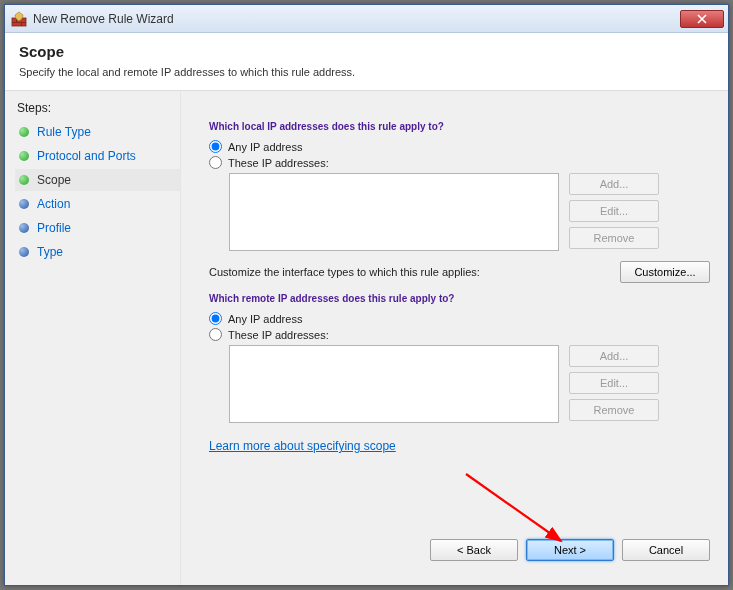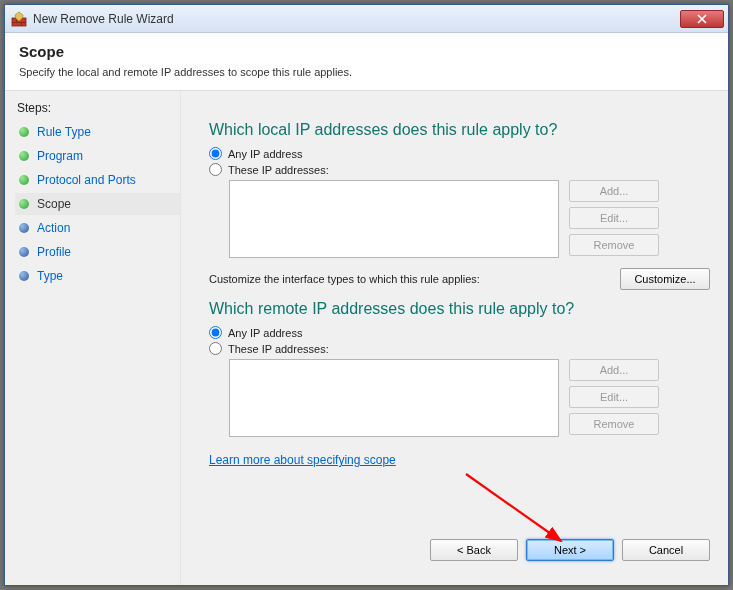--- a/index.html
+++ b/index.html
@@ -83,21 +83,21 @@
 }
 .dot-green { background: radial-gradient(circle at 30% 30%, #9be89b, #2aa52a); }
 .dot-blue { background: radial-gradient(circle at 30% 30%, #9bbce8, #2a5aa5); }
 
 .content {
   flex: 1;
   padding: 30px 18px 8px 28px;
   position: relative;
   background: #f0f0f0;
 }
-.section-title { font-weight: normal; font-size: 16px; color: #0f766e; margin-bottom: 8px; }
+.section-title { font-weight: bold; font-size: 10px; color: #4c1d95; margin-bottom: 8px; }
 .radio-row { display: flex; align-items: center; margin: 3px 0 3px 0; }
 .radio-row input[type=radio] { margin-right: 6px; }
 .radio-row label { font-size: 11px; color: #222; }
 
 .ip-box-row { display: flex; align-items: flex-start; margin: 4px 0 10px 20px; }
 .ip-listbox {
   width: 330px; height: 78px;
   background: #fff;
   border: 1px solid #b5b5b5;
 }
@@ -159,34 +159,30 @@
     <span class="title">New Remove Rule Wizard</span>
     <div class="close-btn">
       <svg viewBox="0 0 10 10">
           <path d="M1 1 L9 9 M9 1 L1 9" stroke="#fff" stroke-width="1.6"></path>
         </svg>
     </div>
   </div>
 
   <div class="header">
     <h1>Scope</h1>
-    <p>Specify the local and remote IP addresses to scope this rule applies.</p>
+    <p>Specify the local and remote IP addresses to which this rule address.</p>
   </div>
 
   <div class="body">
     <div class="sidebar">
       <div class="steps-label">Steps:</div>
 
       <div class="step">
         <span class="dot dot-green"></span>
         <span>Rule Type</span>
-      </div>
-      <div class="step">
-        <span class="dot dot-green"></span>
-        <span>Program</span>
       </div>
       <div class="step">
         <span class="dot dot-green"></span>
         <span>Protocol and Ports</span>
       </div>
       <div class="step current">
         <span class="dot dot-green"></span>
         <span>Scope</span>
       </div>
       <div class="step">

